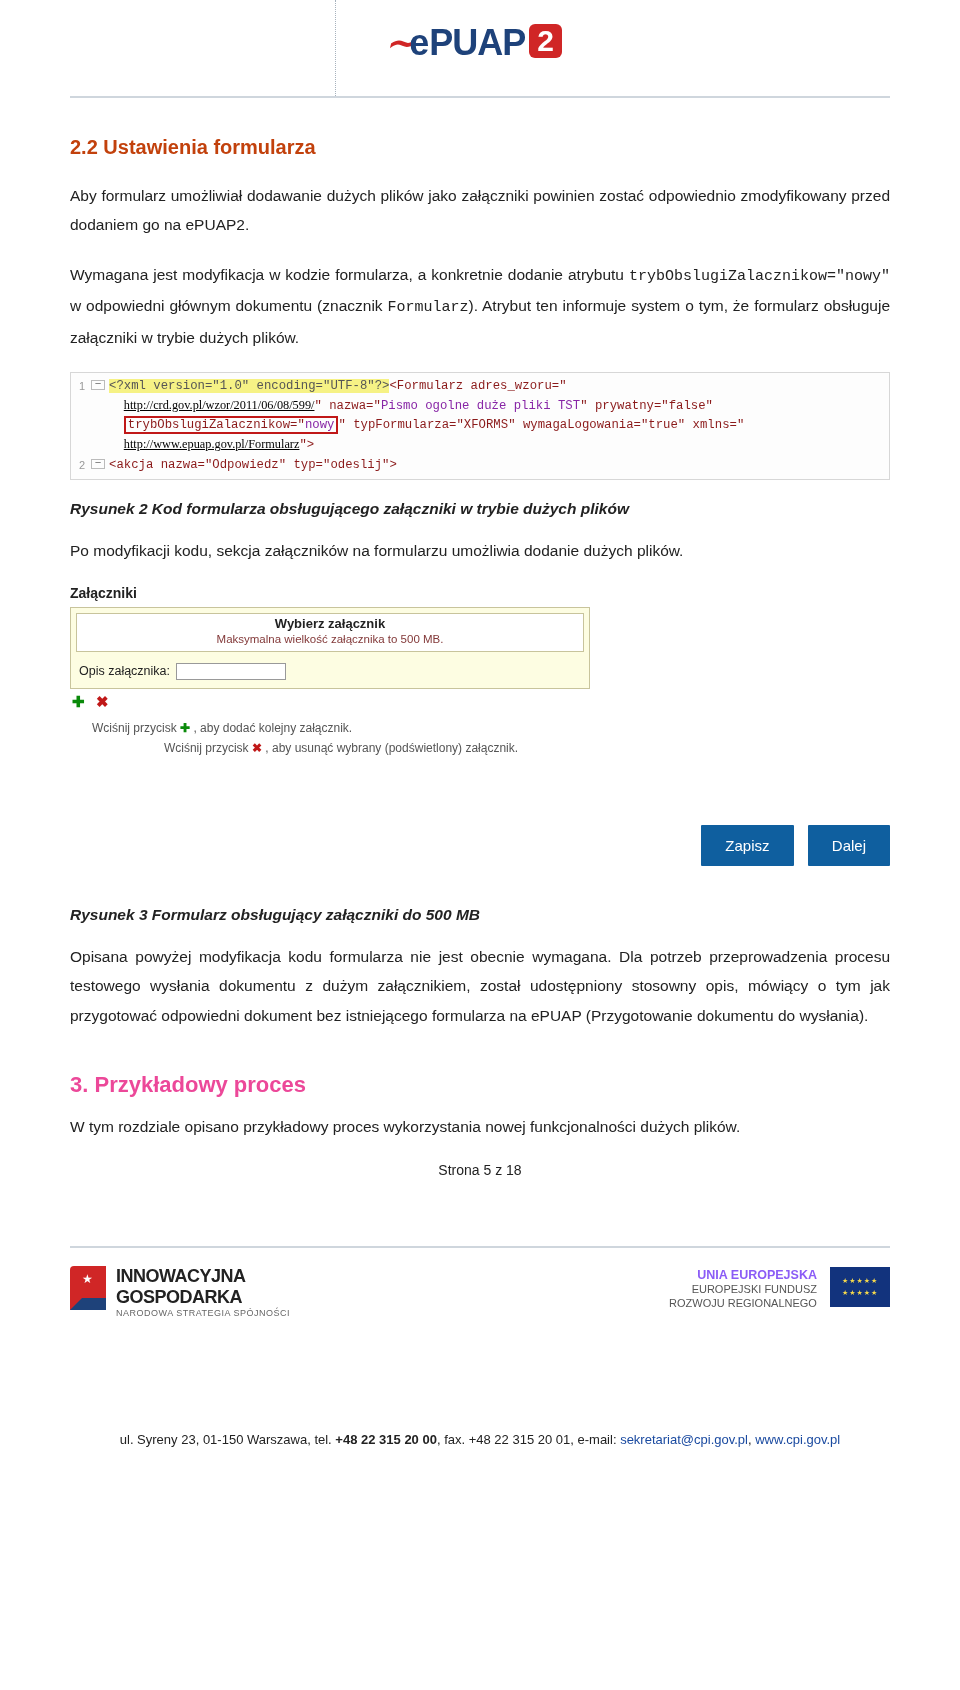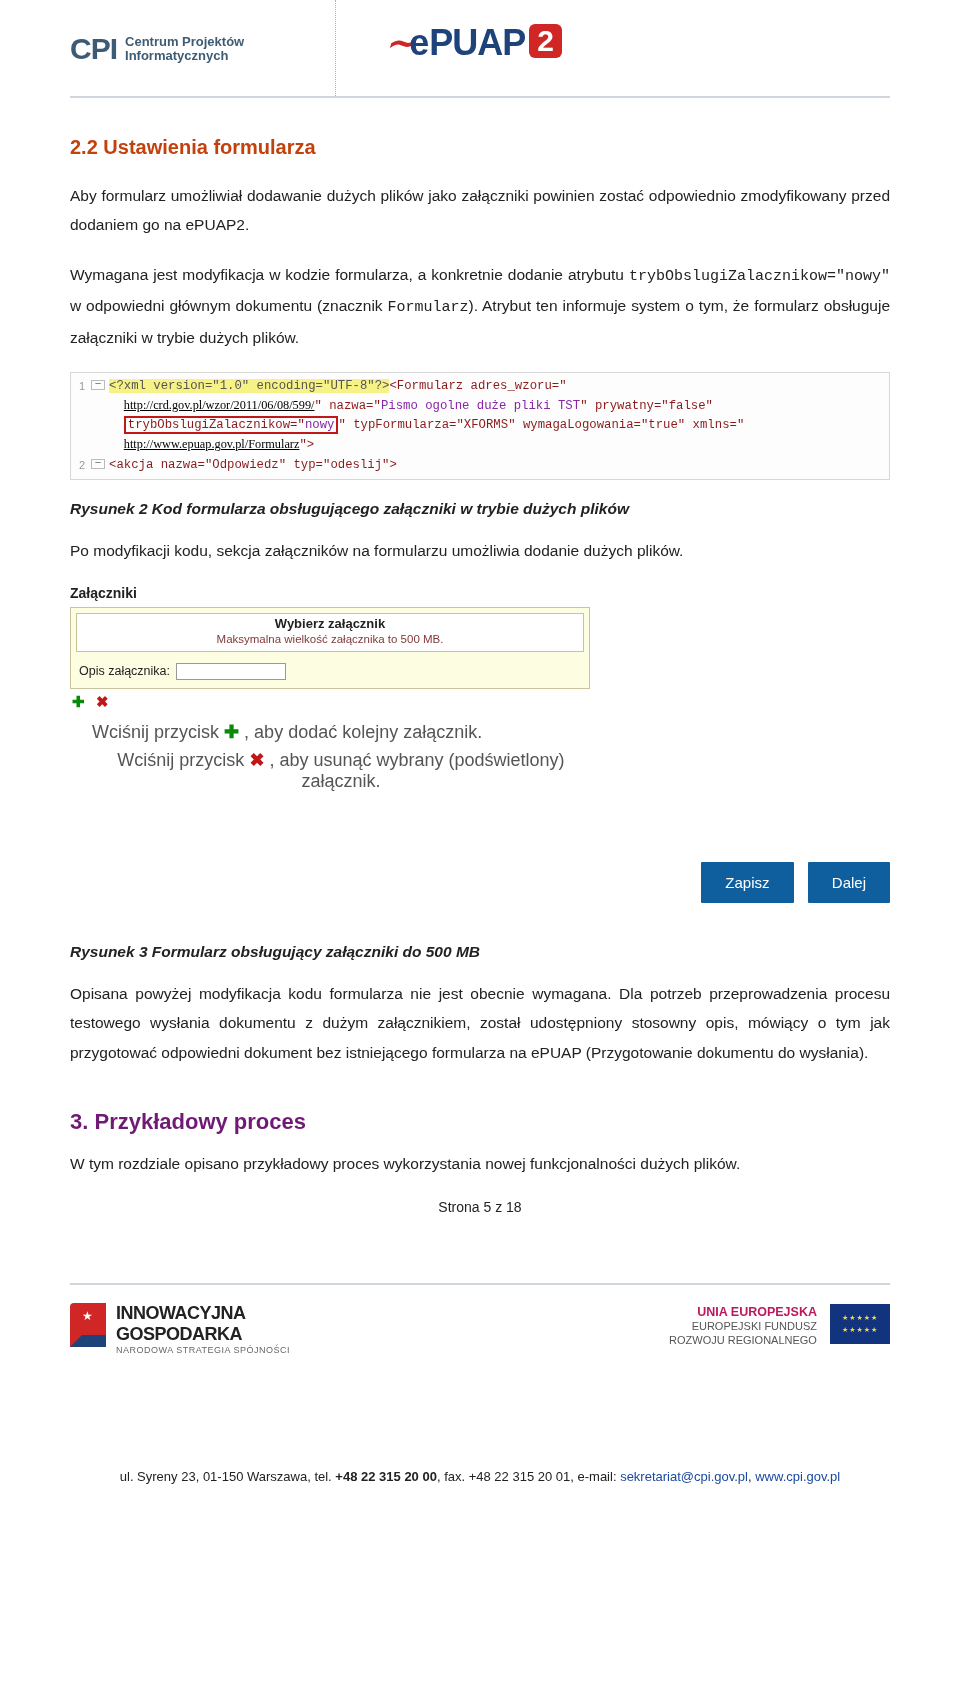--- a/index.html
+++ b/index.html
@@ -33,21 +33,21 @@
     display:inline-block; background:#d02626; color:#fff;
     border-radius:6px; padding:0 8px; font-size:30px; font-weight:700;
     margin-left:4px; vertical-align:4px;
   }
 
   h2.section-title {
     color: #c2410c; font-weight: 700; font-size: 20px;
     margin: 38px 0 22px 0;
   }
   h2.chapter-title {
-    color: #701a75; font-weight: 700; font-size: 22px;
+    color: #ec4899; font-weight: 700; font-size: 22px;
     margin: 42px 0 14px 0;
   }
   p.body {
     text-align: justify;
     line-height: 1.9;
     margin: 0 0 20px 0;
   }
   code.inline { font-family: "Courier New", monospace; font-size:15px;}
   
   .code-block {
@@ -91,21 +91,21 @@
   .opis-row {
     padding:6px 8px 8px 8px; display:flex; align-items:center; gap:6px;
     font-size:12.5px;
   }
   .opis-row input {
     border:1px solid #999; height:17px; width:110px; font-size:12px;
   }
   .plusminus { padding:4px 0 0 2px; }
   .plusminus .plus { color:#0a8a0a; font-size:15px; font-weight:700; margin-right:8px;}
   .plusminus .x { color:#c01818; font-size:15px; font-weight:700;}
-  .hint-lines { margin:10px 0 0 22px; font-size:18px; color:#555;}
+  .hint-lines { margin:10px 0 0 22px; font-size:12px; color:#555;}
   .hint-lines .plus2 { color:#0a8a0a; font-weight:700;}
   .hint-lines .x2 { color:#c01818; font-weight:700;}
   .btn-row { text-align:right; margin: 70px 0 0 0; }
   .btn {
     display:inline-block; background:#0f5f9f; color:#fff;
     font-size:15px; font-weight:500; padding:12px 24px;
     margin-left:10px; border-radius:1px; border:none;
   }
   
   .footer-bar { border-top:2px solid #cfd6dd; margin-top:68px; padding-top:18px; height:140px; position:relative;}
@@ -117,21 +117,21 @@
   .ig-mark::after{
     content:""; position:absolute; bottom:0; left:0;
     border-bottom:12px solid #1e427a; border-left:12px solid transparent;
     width:24px;
   }
   .ig-star{ position:absolute; top:6px; left:12px; color:#fff; font-size:12px;}
   .ig-text .l1{ font-weight:700; font-size:18px; letter-spacing:-0.5px;}
   .ig-text .l2{ font-weight:700; font-size:18px; letter-spacing:-0.5px;}
   .ig-text .l3{ font-size:9px; color:#666; letter-spacing:0.5px;}
   .ue-block { position:absolute; right:0; top:20px; text-align:right; font-size:11px; color:#555; line-height:1.25;}
-  .ue-block .b { font-weight:700; font-size:12.5px; color:#be185d;}
+  .ue-block .b { font-weight:700; font-size:12.5px; color:#8b5cf6;}
   .ue-flag {
     display:inline-block; width:60px; height:40px; background:#12337d;
     margin-left:10px; vertical-align:middle; position:relative;
     margin-top:-4px;
   }
   .ue-flag::after{
     content:"★★★★★"; color:#f6d94b; font-size:7px; position:absolute;
     top:10px; left:12px; letter-spacing:1px;
   }
   .ue-flag::before{
@@ -143,27 +143,20 @@
   .bottom-address a { color:#1a4aa0; text-decoration:none;}
   .bold{font-weight:700;}
 </style>
 </head>
 <body>
 
 <div class="page">
 
   <div class="top-header">
     <div class="vert-sep"></div>
-    <div class="cpi-logo">
-      <span class="cpi-mark">CPI</span>
-      <span class="cpi-text">
-        <span>Centrum Projektów</span><br>
-        <span>Informatycznych</span>
-      </span>
-    </div>
     <div class="epuap-logo">
       <span class="swoosh">∼</span><span class="e">e</span><span class="puap">PUAP</span><span class="two">2</span>
     </div>
   </div>
 
   <h2 class="section-title">2.2  Ustawienia formularza</h2>
 
   <p class="body">Aby formularz umożliwiał dodawanie dużych plików jako załączniki powinien zostać odpowiednio zmodyfikowany przed dodaniem go na ePUAP2.</p>
 
   <p class="body">

